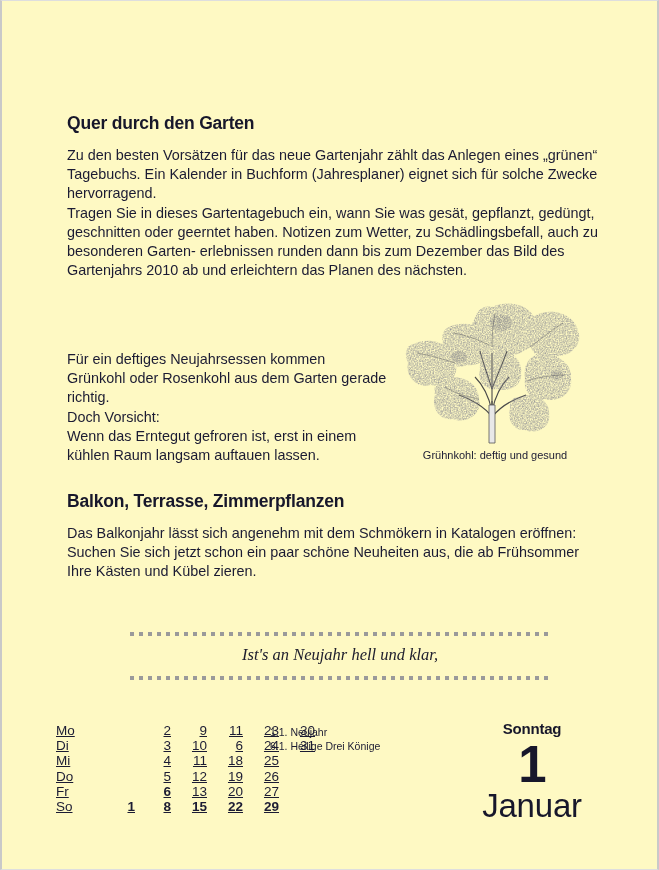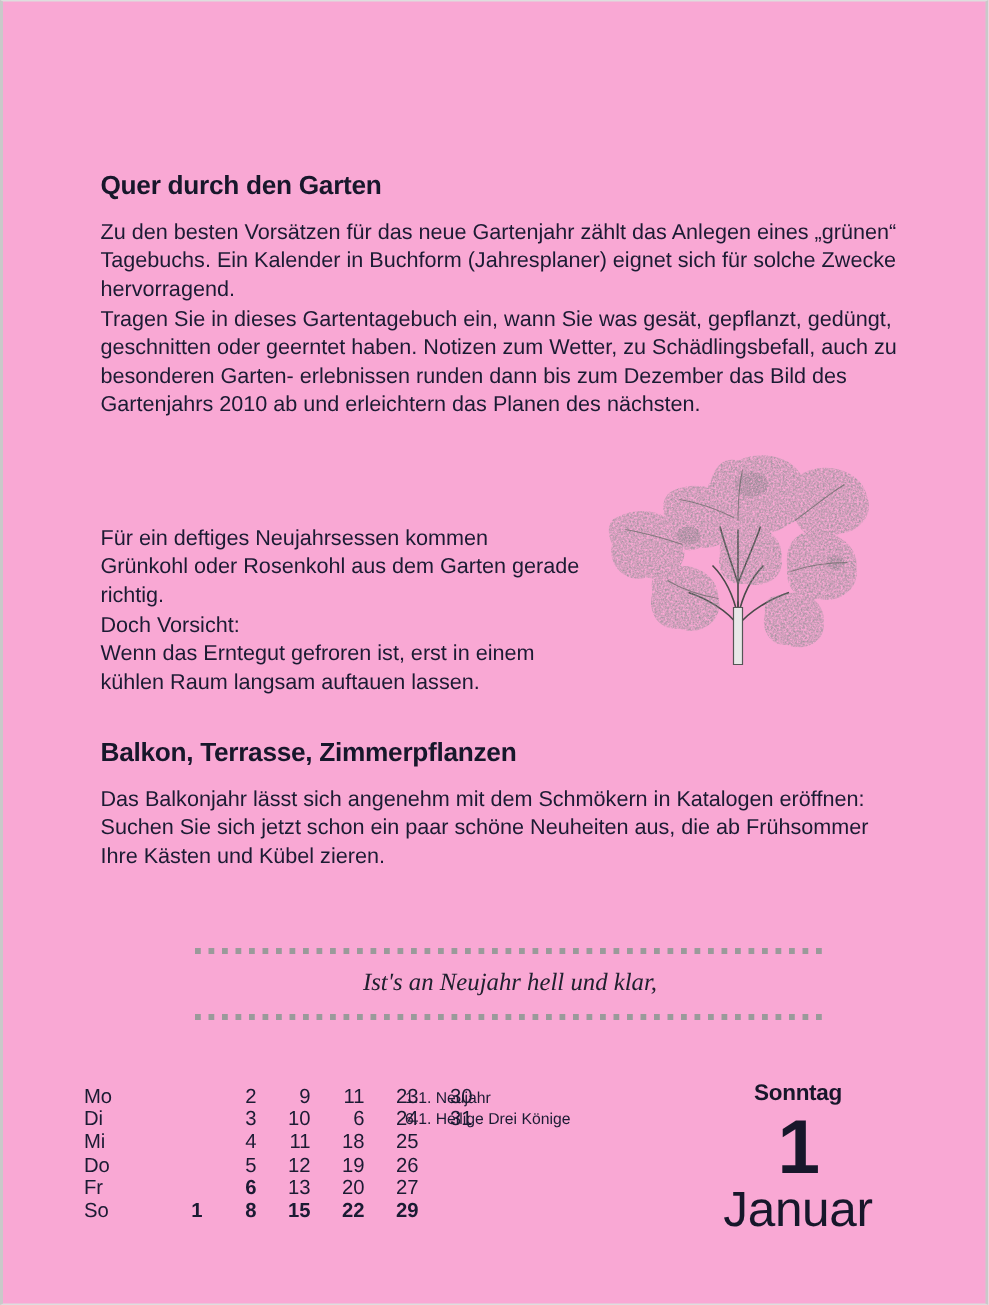--- a/index.html
+++ b/index.html
@@ -13,21 +13,21 @@
     font-family: "Liberation Sans", sans-serif;
     overflow: hidden;
   }
 
   
   .page {
     position: relative;
     box-sizing: border-box;
     width: 659px;
     height: 870px;
-    background: #f9a8d4;
+    background: #fef9c3;
     border-left: 2px solid #c9c9c9;
     border-right: 2px solid #c9c9c9;
     border-top: 1px solid #dedede;
     border-bottom: 1px solid #dedede;
   }
 
   .content {
     position: absolute;
     left: 65px;
     top: 0;
@@ -117,20 +117,21 @@
     border-collapse: collapse;
     font-size: 13.5px;
     color: #1b1b33;
   }
   .cal-table td {
     padding: 0;
     height: 15.2px;
     line-height: 15.2px;
     vertical-align: top;
     white-space: nowrap;
+    text-decoration: underline;
   }
   .cal-daylabel {
     width: 50px;
     padding-left: 4px !important;
     text-align: left;
   }
   .cal-num {
     width: 29px;
     text-align: right;
     padding-right: 7px !important;
@@ -249,20 +250,21 @@
         <g stroke="#6a6a6a" stroke-width="0.7" fill="none" opacity="0.75">
           <path d="M95,54 C95,42 96,30 98,20"></path>
           <path d="M133,54 C144,46 156,36 166,30"></path>
           <path d="M130,88 C142,84 156,82 168,82"></path>
           <path d="M92,52 C80,46 68,42 56,40"></path>
           <path d="M58,70 C46,66 32,62 20,60"></path>
           <path d="M82,106 C70,104 58,100 48,94"></path>
         </g>
       </svg>
     </div>
+    <div class="illus-caption">Grühnkohl: deftig und gesund</div>
 
     <h2 class="section-heading blk-balkon-head">Balkon, Terrasse, Zimmerpflanzen</h2>
     <p class="body-text blk-balkon-body">Das Balkonjahr lässt sich angenehm mit dem Schmökern in Katalogen eröffnen: Suchen Sie sich jetzt schon ein paar schöne Neuheiten aus, die ab Frühsommer Ihre Kästen und Kübel zieren.</p>
 
     <div class="verse-block">
       <div class="dot-rule"></div>
       <div class="verse-text">
         <div>Ist's an Neujahr hell und klar,</div>
       </div>
       <div class="dot-rule"></div>

